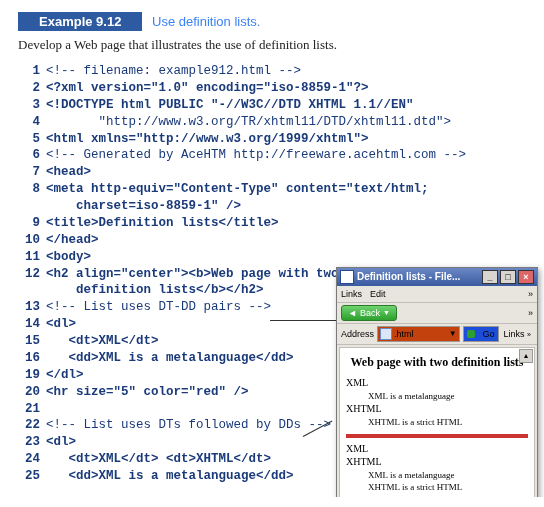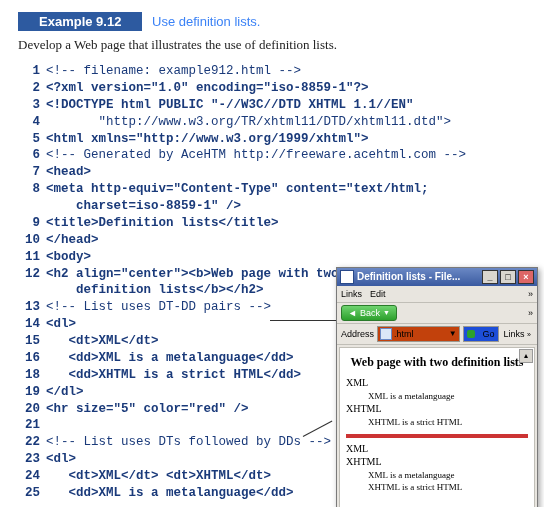--- a/index.html
+++ b/index.html
@@ -178,21 +178,20 @@
     <div class="code-line"><span class="ln"></span><span class="b">    charset=iso-8859-1" /&gt;</span></div>
     <div class="code-line"><span class="ln">9</span><span class="b">&lt;title&gt;Definition lists&lt;/title&gt;</span></div>
     <div class="code-line"><span class="ln">10</span><span class="b">&lt;/head&gt;</span></div>
     <div class="code-line"><span class="ln">11</span><span class="b">&lt;body&gt;</span></div>
     <div class="code-line"><span class="ln">12</span><span class="b">&lt;h2 align="center"&gt;&lt;b&gt;Web page with two</span></div>
     <div class="code-line"><span class="ln"></span><span class="b">    definition lists&lt;/b&gt;&lt;/h2&gt;</span></div>
     <div class="code-line"><span class="ln">13</span><span>&lt;!-- List uses DT-DD pairs --&gt;</span></div>
     <div class="code-line"><span class="ln">14</span><span class="b">&lt;dl&gt;</span></div>
     <div class="code-line"><span class="ln">15</span><span class="b">   &lt;dt&gt;XML&lt;/dt&gt;</span></div>
     <div class="code-line"><span class="ln">16</span><span class="b">   &lt;dd&gt;XML is a metalanguage&lt;/dd&gt;</span></div>
-    <div class="code-line"><span class="ln">18</span><span class="b">   &lt;dd&gt;XHTML is a strict HTML&lt;/dd&gt;</span></div>
     <div class="code-line"><span class="ln">19</span><span class="b">&lt;/dl&gt;</span></div>
     <div class="code-line"><span class="ln">20</span><span class="b">&lt;hr size="5" color="red" /&gt;</span></div>
     <div class="code-line"><span class="ln">21</span><span></span></div>
     <div class="code-line"><span class="ln">22</span><span>&lt;!-- List uses DTs followed by DDs --&gt;</span></div>
     <div class="code-line"><span class="ln">23</span><span class="b">&lt;dl&gt;</span></div>
     <div class="code-line"><span class="ln">24</span><span class="b">   &lt;dt&gt;XML&lt;/dt&gt; &lt;dt&gt;XHTML&lt;/dt&gt;</span></div>
     <div class="code-line"><span class="ln">25</span><span class="b">   &lt;dd&gt;XML is a metalanguage&lt;/dd&gt;</span></div>
 
   <div class="connector" style="top:257px; left:252px; width:66px;"></div>
   <div class="connector" style="top:373px; left:285px; width:33px; transform:rotate(-28deg); transform-origin:left center;"></div>

